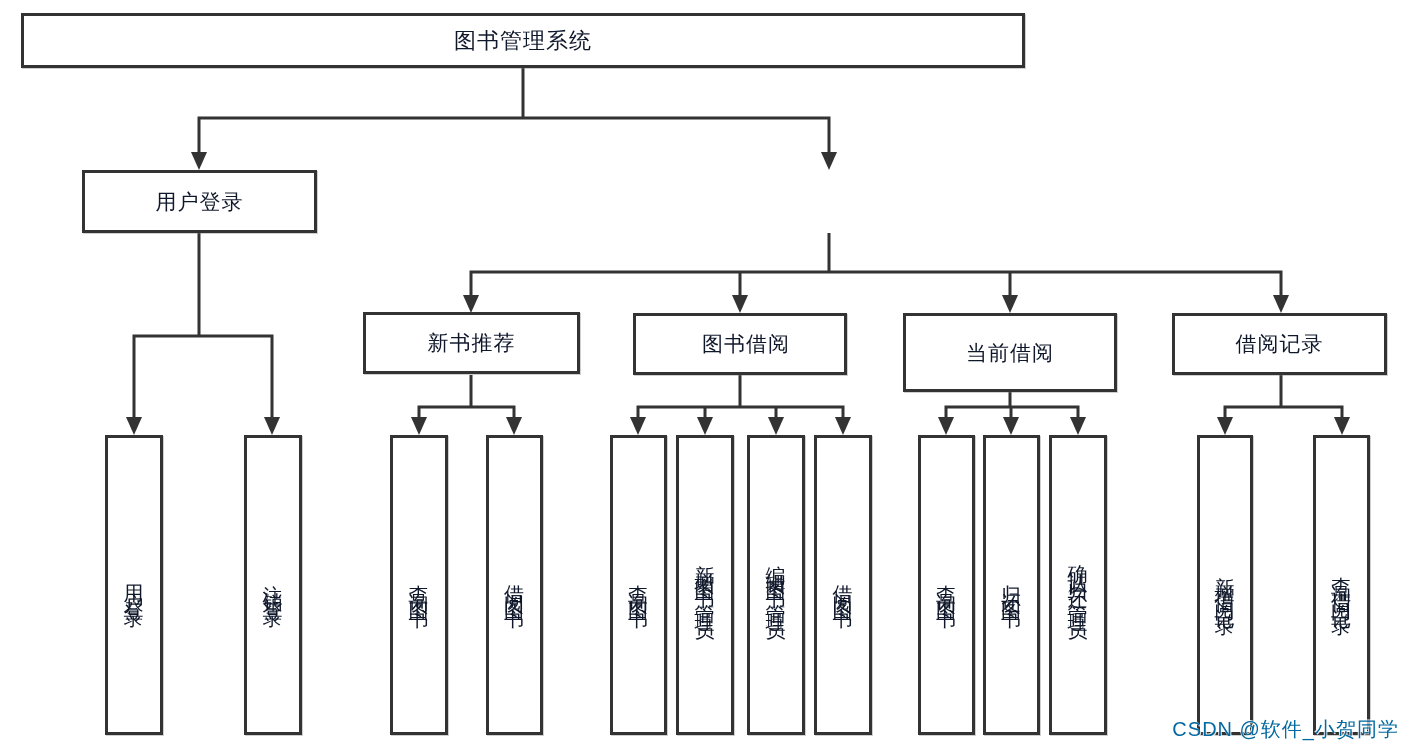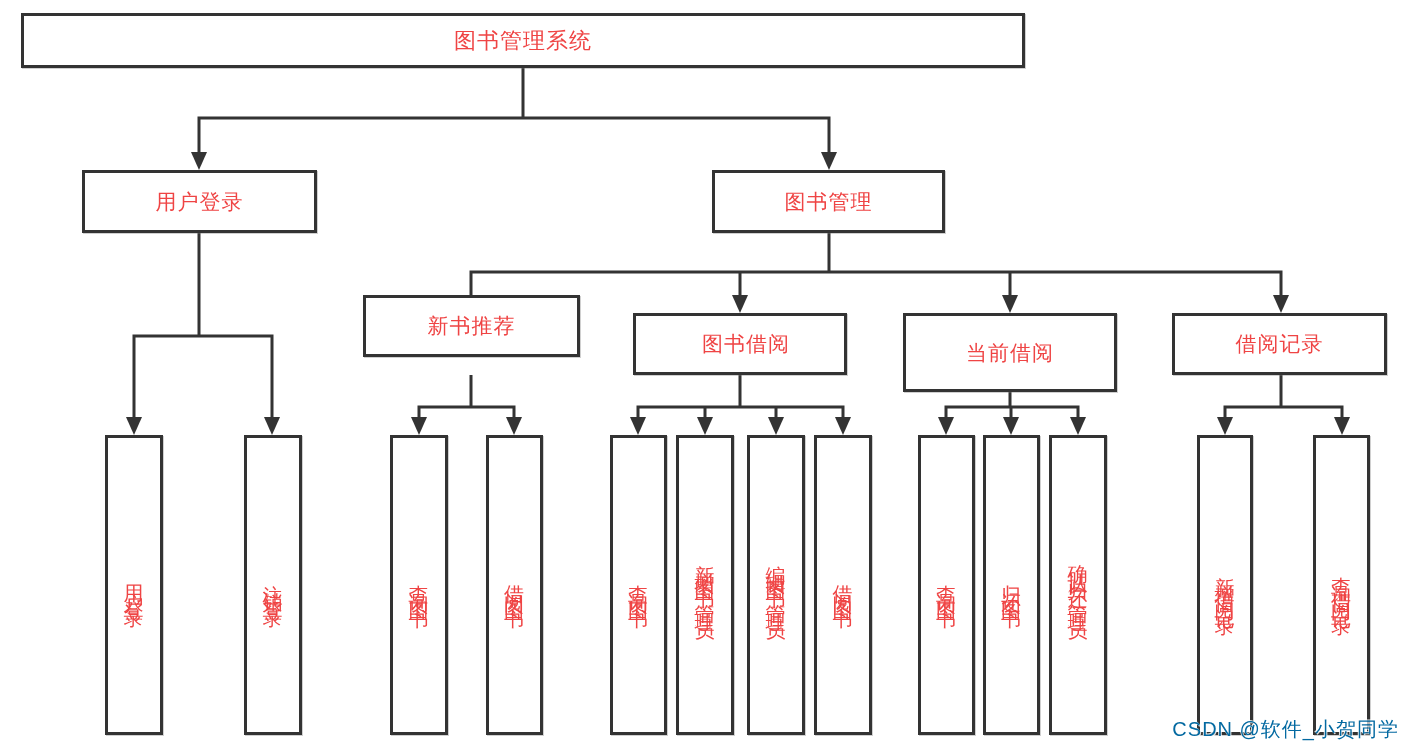--- a/index.html
+++ b/index.html
@@ -15,41 +15,41 @@
     position: absolute;
     left: 0; top: 0;
     width: 1405px; height: 747px;
     z-index: 1;
   }
   .node {
     position: absolute;
     box-sizing: border-box;
     background: #ffffff;
     border: 3px solid #333333;
-    color: #ef4444;
+    color: #0f172a;
     display: flex;
     align-items: center;
     justify-content: center;
     z-index: 2;
     box-shadow: 1px 1px 0 rgba(120,120,120,0.35);
   }
   .h-node { font-size: 21px; letter-spacing: 1px; }
   .v-node {
     writing-mode: vertical-rl;
     font-size: 20px;
     letter-spacing: 8px;
     line-height: 1;
     top: 435px;
     height: 300px;
   }
   
   #n-root            { left: 21px;   top: 13px;  width: 1004px; height: 55px; font-size: 22px; }
   #n-user-login      { left: 82px;   top: 170px; width: 235px;  height: 63px; }
   #n-book-mgmt       { left: 712px;  top: 170px; width: 233px;  height: 63px; }
-  #n-new-book-rec    { left: 363px;  top: 295px; width: 217px;  height: 62px; }
+  #n-new-book-rec    { left: 363px;  top: 312px; width: 217px;  height: 62px; }
   #n-book-borrow     { left: 633px;  top: 313px; width: 214px;  height: 62px; padding-left: 12px; }
   #n-current-borrow  { left: 903px;  top: 313px; width: 214px;  height: 79px; }
   #n-borrow-records  { left: 1172px; top: 313px; width: 215px;  height: 62px; }
   #l1  { left: 105px;  width: 58px; }
   #l2  { left: 244px;  width: 58px; }
   #l3  { left: 390px;  width: 58px; }
   #l4  { left: 486px;  width: 57px; }
   #l5  { left: 610px;  width: 57px; }
   #l6  { left: 676px;  width: 58px; }
   #l7  { left: 747px;  width: 58px; }
@@ -115,21 +115,20 @@
       <polygon points="1011,435 1003,417 1019,417"></polygon>
       <polygon points="1078,435 1070,417 1086,417"></polygon>
       <polygon points="1225,435 1217,417 1233,417"></polygon>
       <polygon points="1342,435 1334,417 1350,417"></polygon>
     </g>
   </svg>
 
   <div class="node h-node" id="n-root">图书管理系统</div>
 
   <div class="node h-node" id="n-user-login">用户登录</div>
-  <div class="node h-node" id="n-book-mgmt">图书管理</div>
 
   <div class="node h-node" id="n-new-book-rec">新书推荐</div>
   <div class="node h-node" id="n-book-borrow">图书借阅</div>
   <div class="node h-node" id="n-current-borrow">当前借阅</div>
   <div class="node h-node" id="n-borrow-records">借阅记录</div>
 
   <div class="node v-node" id="l1">用户登录</div>
   <div class="node v-node" id="l2">注销登录</div>
   <div class="node v-node" id="l3">查询图书</div>
   <div class="node v-node" id="l4">借阅图书</div>

